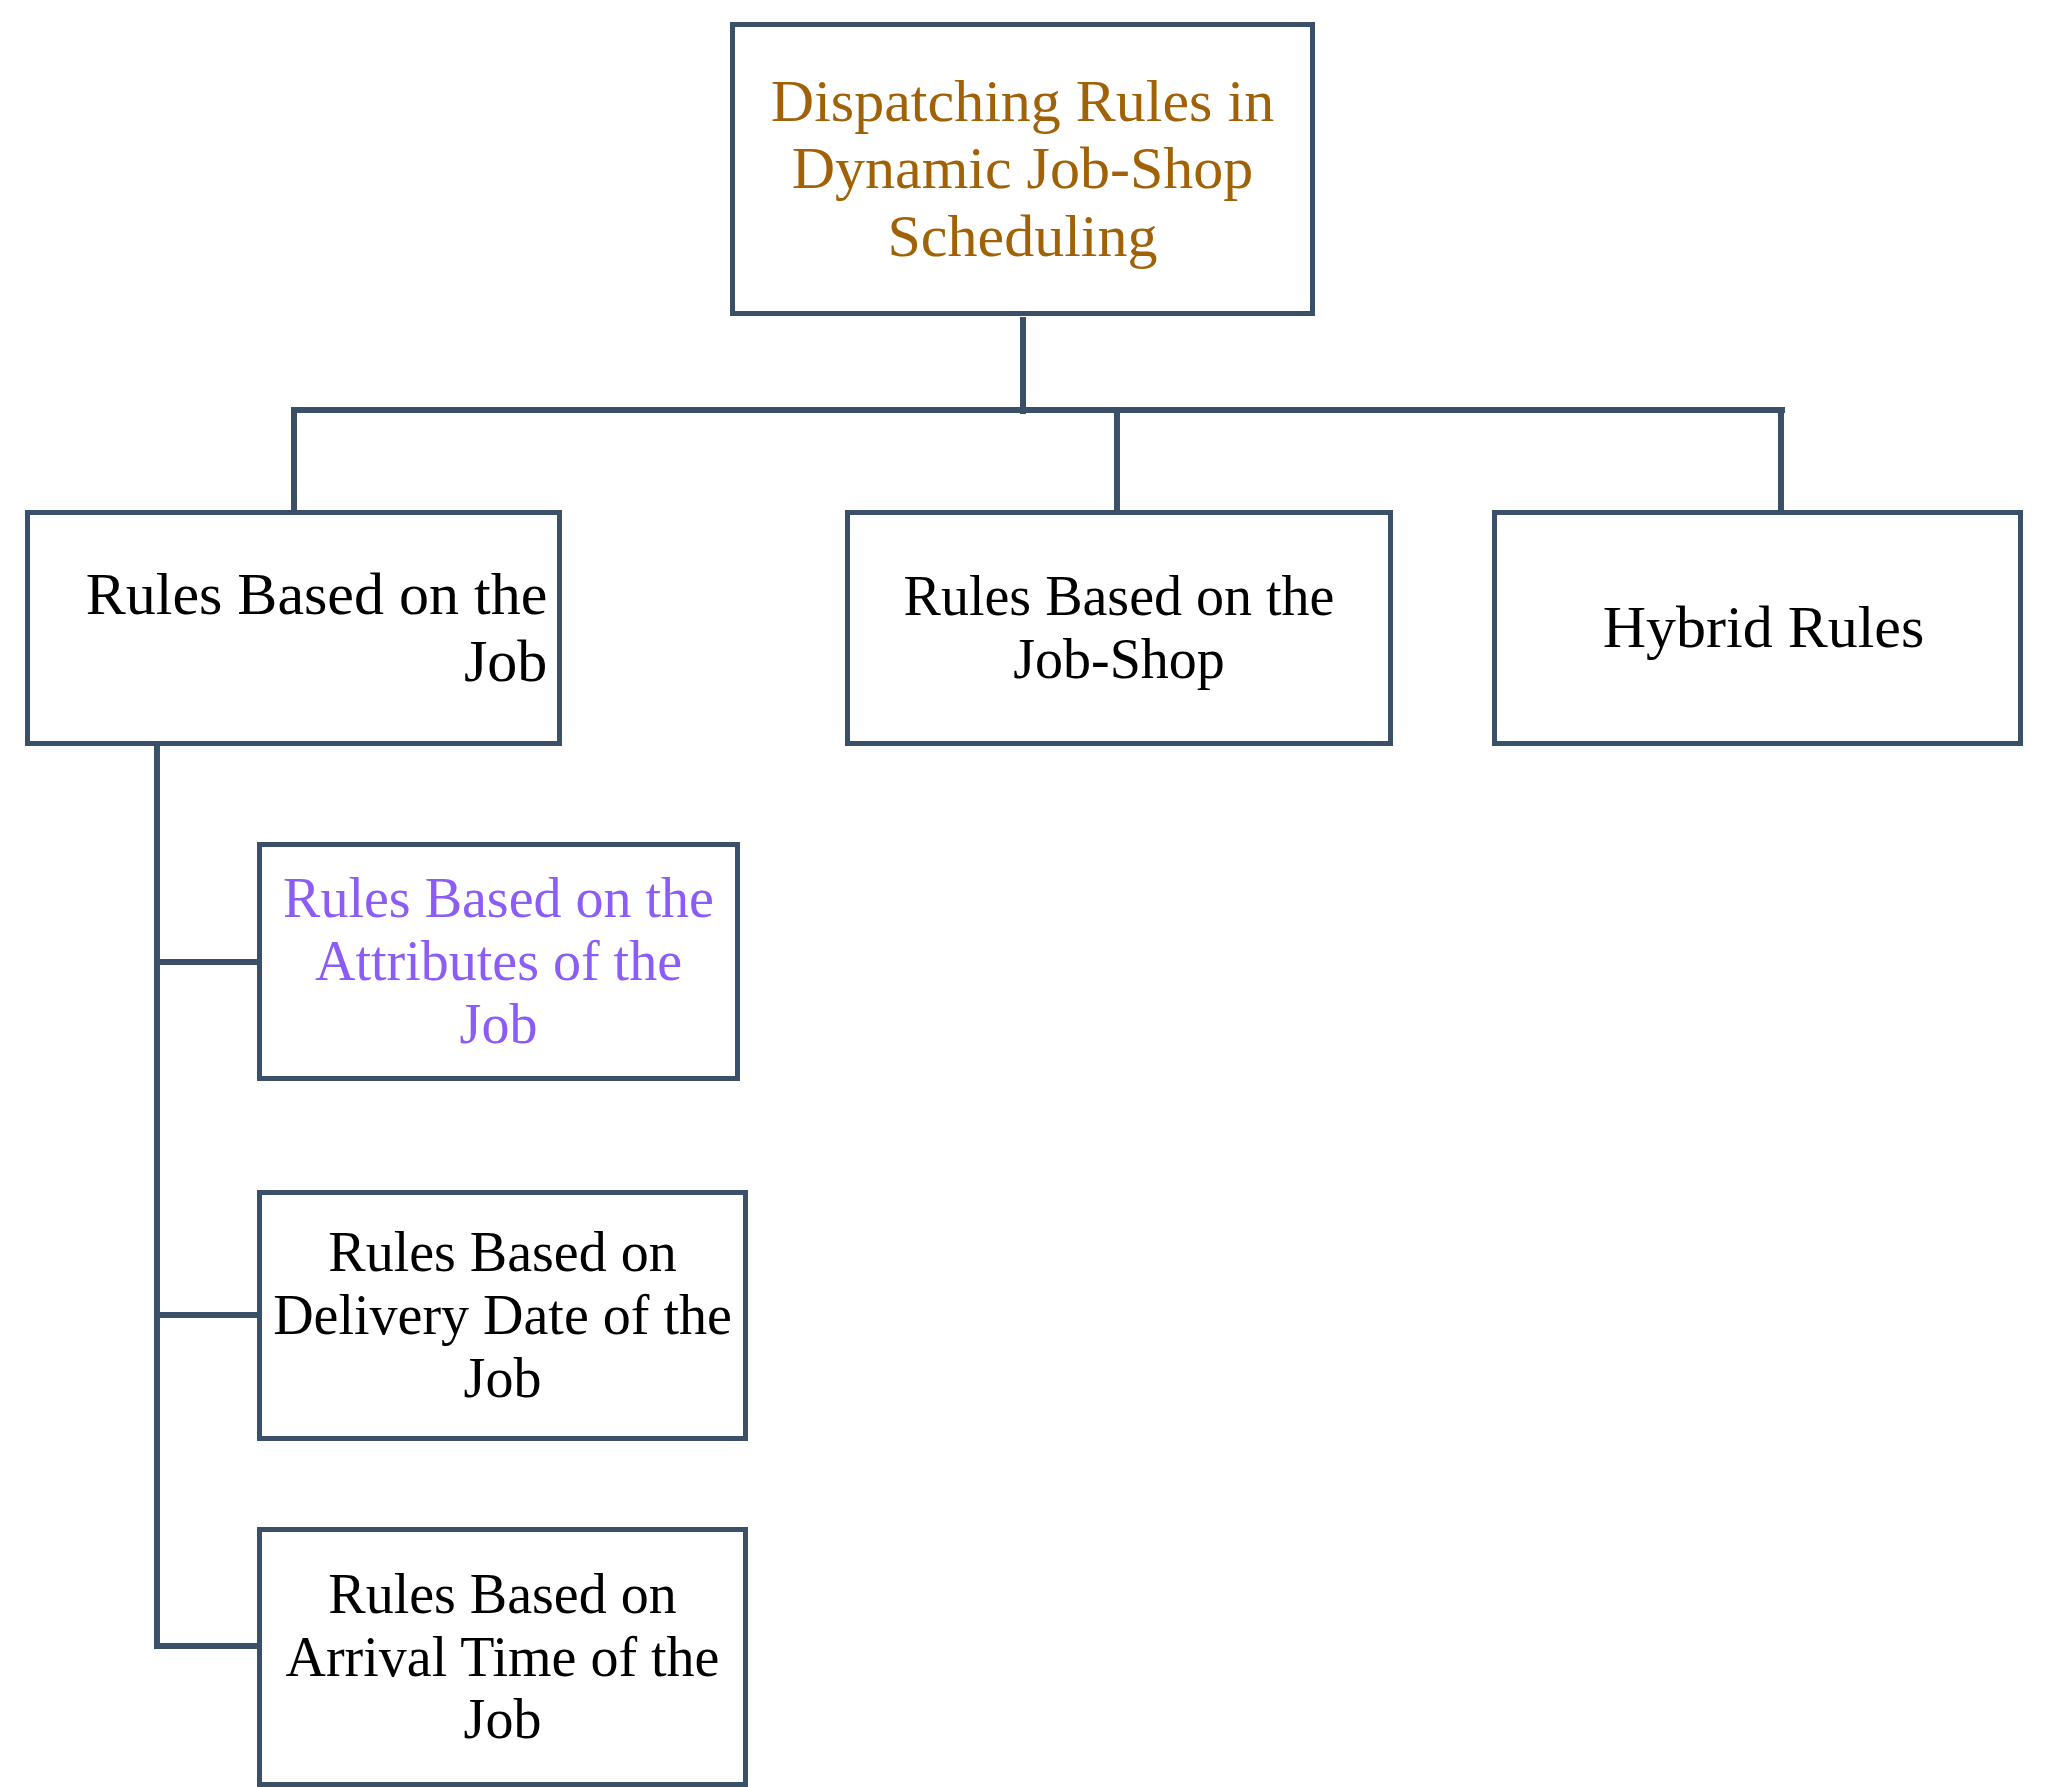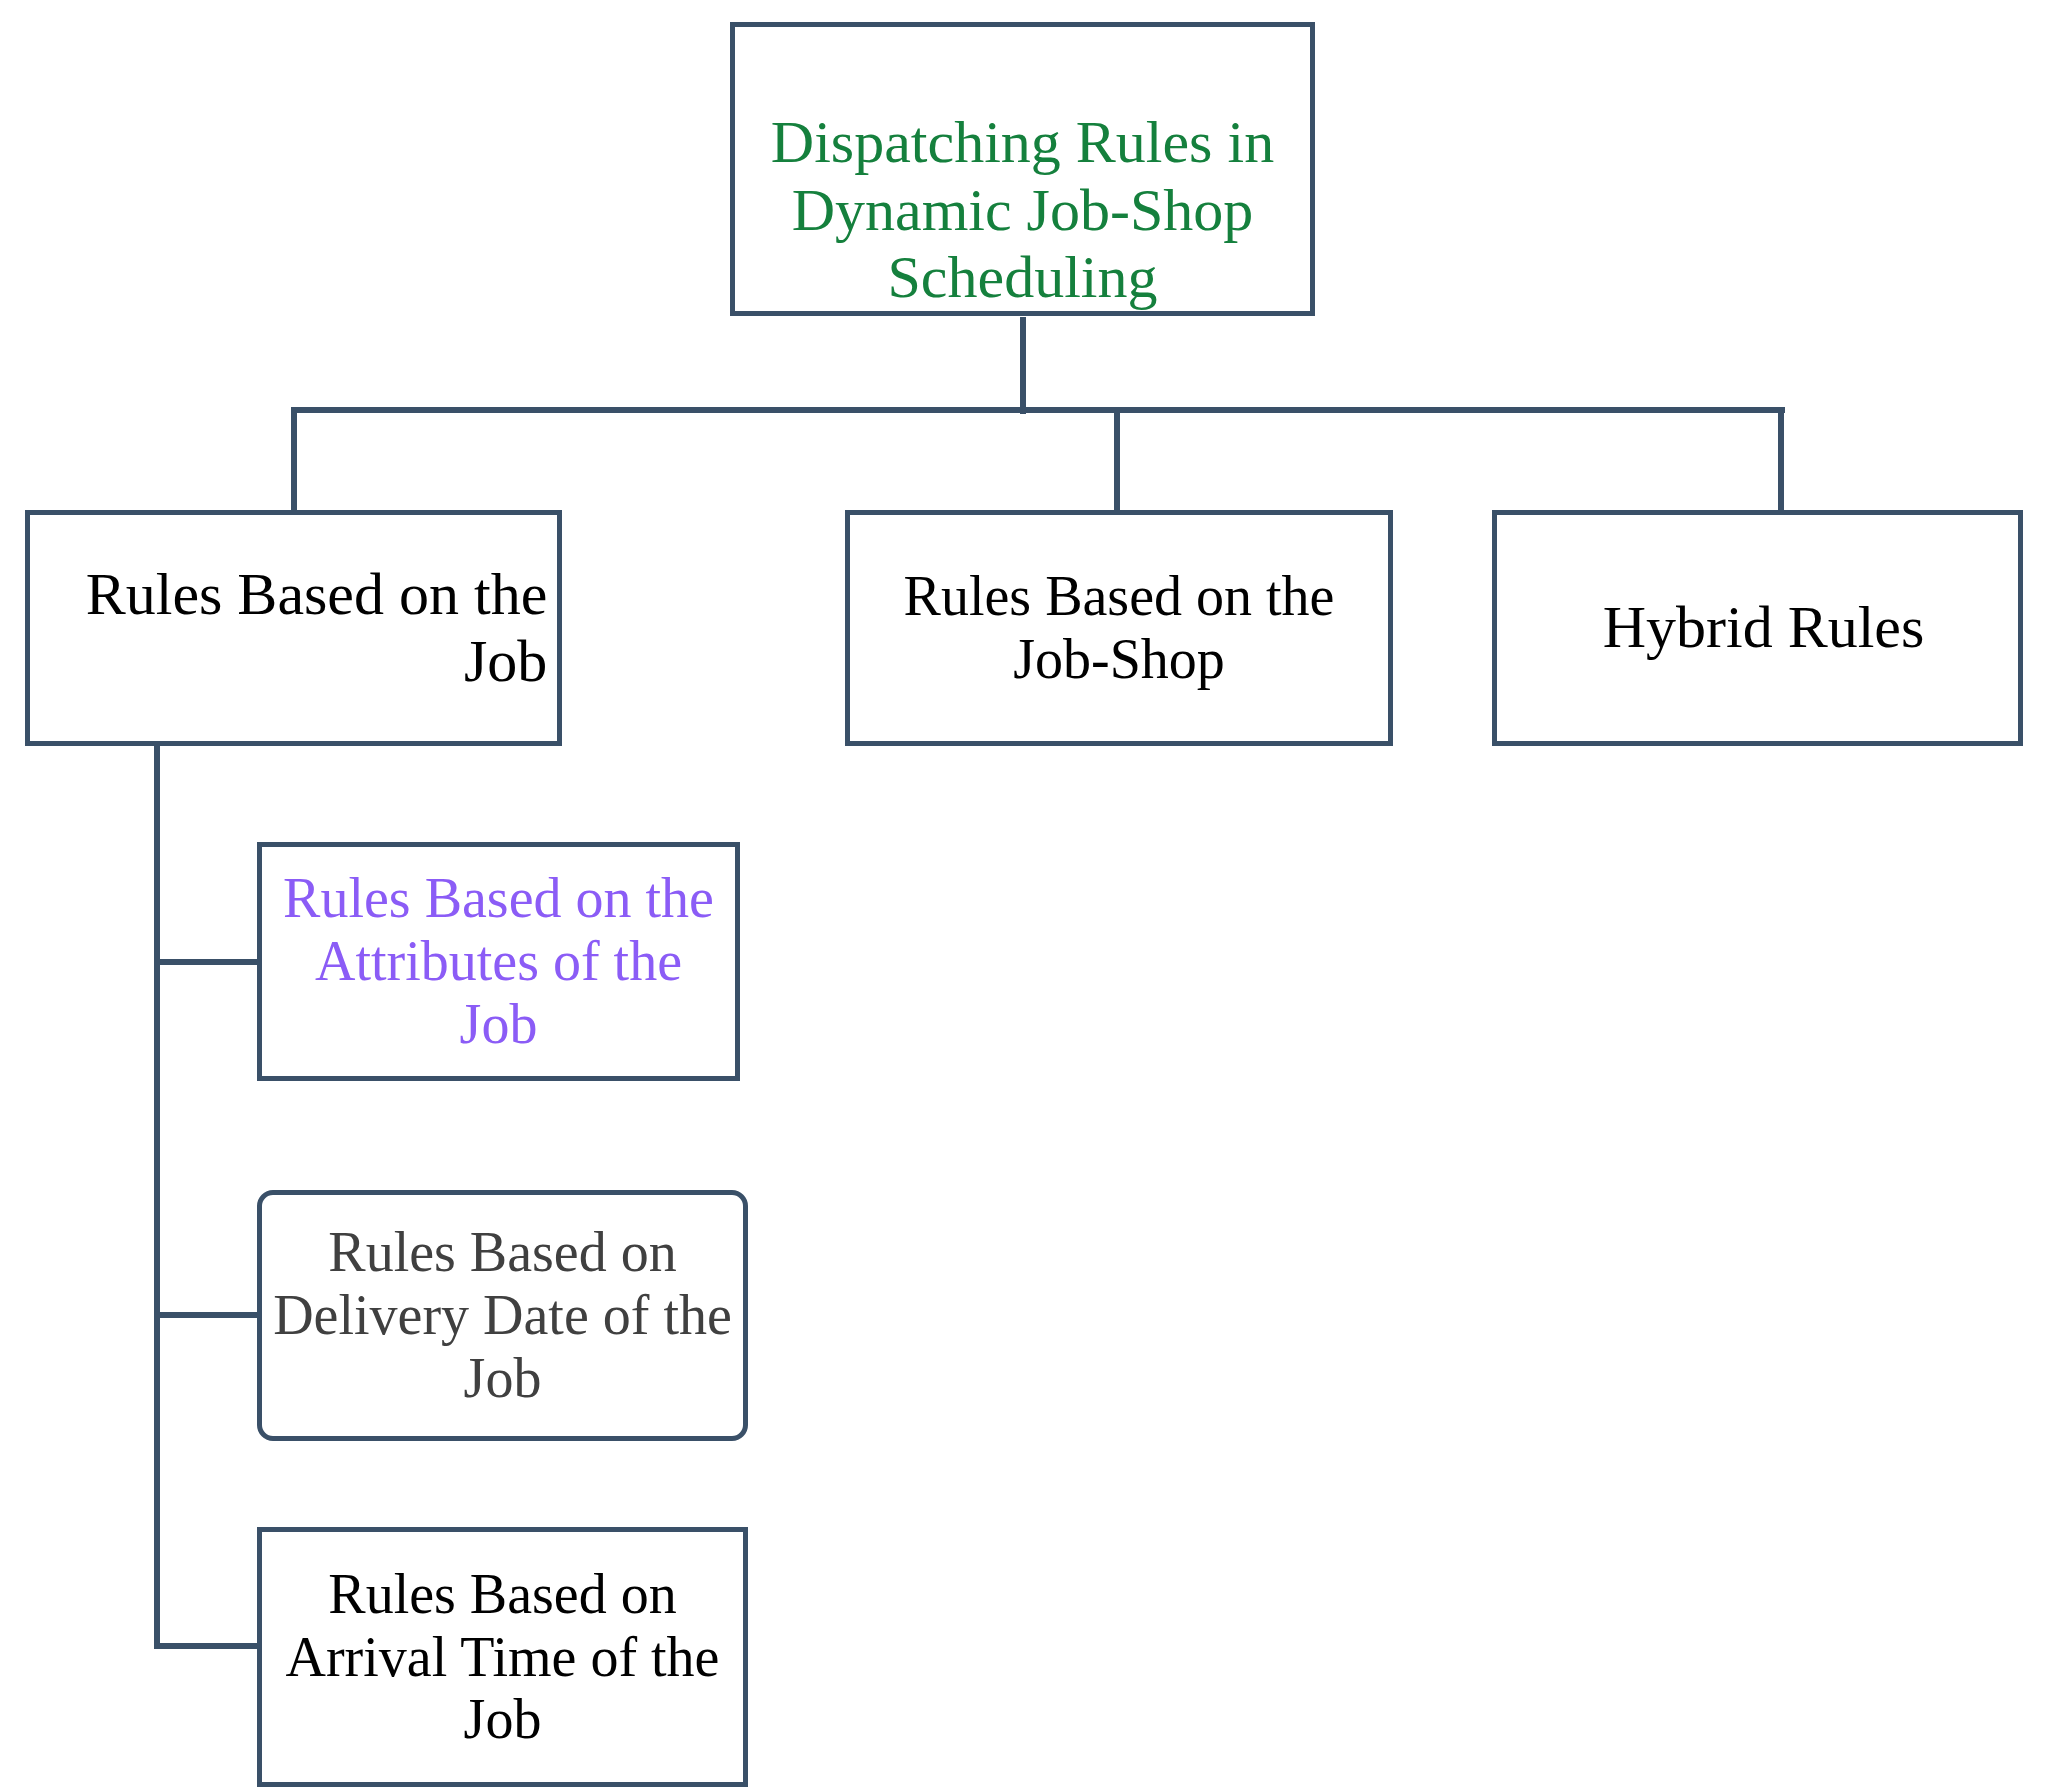--- a/index.html
+++ b/index.html
@@ -129,41 +129,41 @@
   <div class="conn conn-h" id="conn-bus" style="background: rgb(58, 80, 104);"></div>
   <div class="conn conn-v" id="conn-drop-job" style="background: rgb(58, 80, 104);"></div>
   <div class="conn conn-v" id="conn-drop-jobshop" style="background: rgb(58, 80, 104);"></div>
   <div class="conn conn-v" id="conn-drop-hybrid" style="background: rgb(58, 80, 104);"></div>
 
   <div class="conn conn-v" id="conn-trunk" style="background: rgb(58, 80, 104);"></div>
   <div class="conn conn-h" id="conn-stub-attributes" style="background: rgb(58, 80, 104);"></div>
   <div class="conn conn-h" id="conn-stub-delivery" style="background: rgb(58, 80, 104);"></div>
   <div class="conn conn-h" id="conn-stub-arrival" style="background: rgb(58, 80, 104);"></div>
 
-  <div class="node" id="node-root" style="border-color: rgb(58, 80, 104); color: #15803d; align-items: flex-end;">
+  <div class="node" id="node-root" style="border-color: rgb(58, 80, 104); color: #a16207;">
     <span class="node-label">Dispatching Rules in Dynamic Job-Shop Scheduling</span>
   </div>
 
   <div class="node" id="node-job" style="border-color: rgb(58, 80, 104); color: rgb(0, 0, 0);">
     <span class="node-label">Rules Based on the Job</span>
   </div>
 
   <div class="node" id="node-jobshop" style="border-color: rgb(58, 80, 104); color: rgb(0, 0, 0);">
     <span class="node-label">Rules Based on the Job-Shop</span>
   </div>
 
   <div class="node" id="node-hybrid" style="border-color: rgb(58, 80, 104); color: rgb(0, 0, 0);">
     <span class="node-label">Hybrid Rules</span>
   </div>
 
   <div class="node" id="node-attributes" style="border-color: rgb(58, 80, 104); color: #8b5cf6;">
     <span class="node-label">Rules Based on the Attributes of the Job</span>
   </div>
 
-  <div class="node" id="node-delivery" style="border-color: rgb(58, 80, 104); color: #404040; border-radius: 16px;">
+  <div class="node" id="node-delivery" style="border-color: rgb(58, 80, 104); color: #000000;">
     <span class="node-label">Rules Based on Delivery Date of the Job</span>
   </div>
 
   <div class="node" id="node-arrival" style="border-color: rgb(58, 80, 104); color: rgb(0, 0, 0);">
     <span class="node-label">Rules Based on Arrival Time of the Job</span>
   </div>
 
 </div>
 
 

